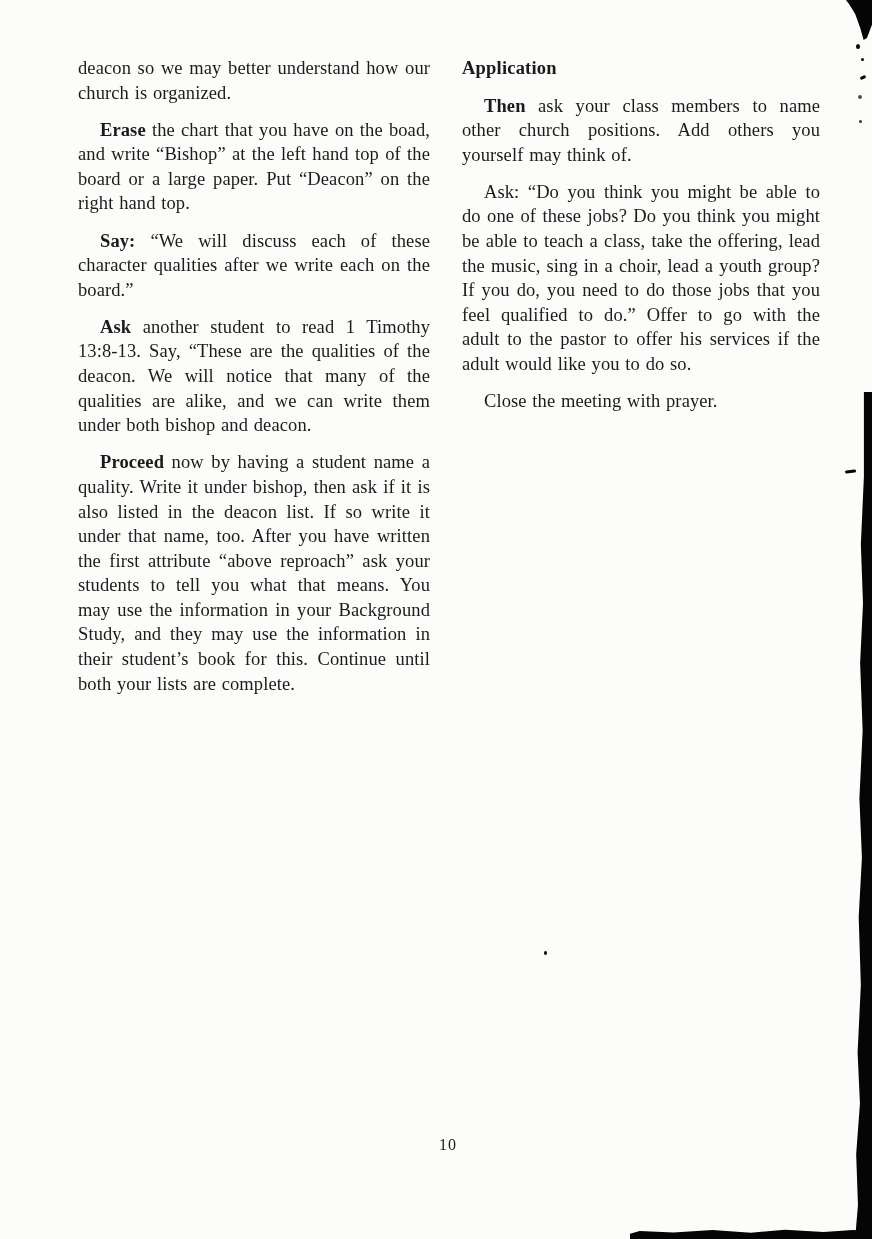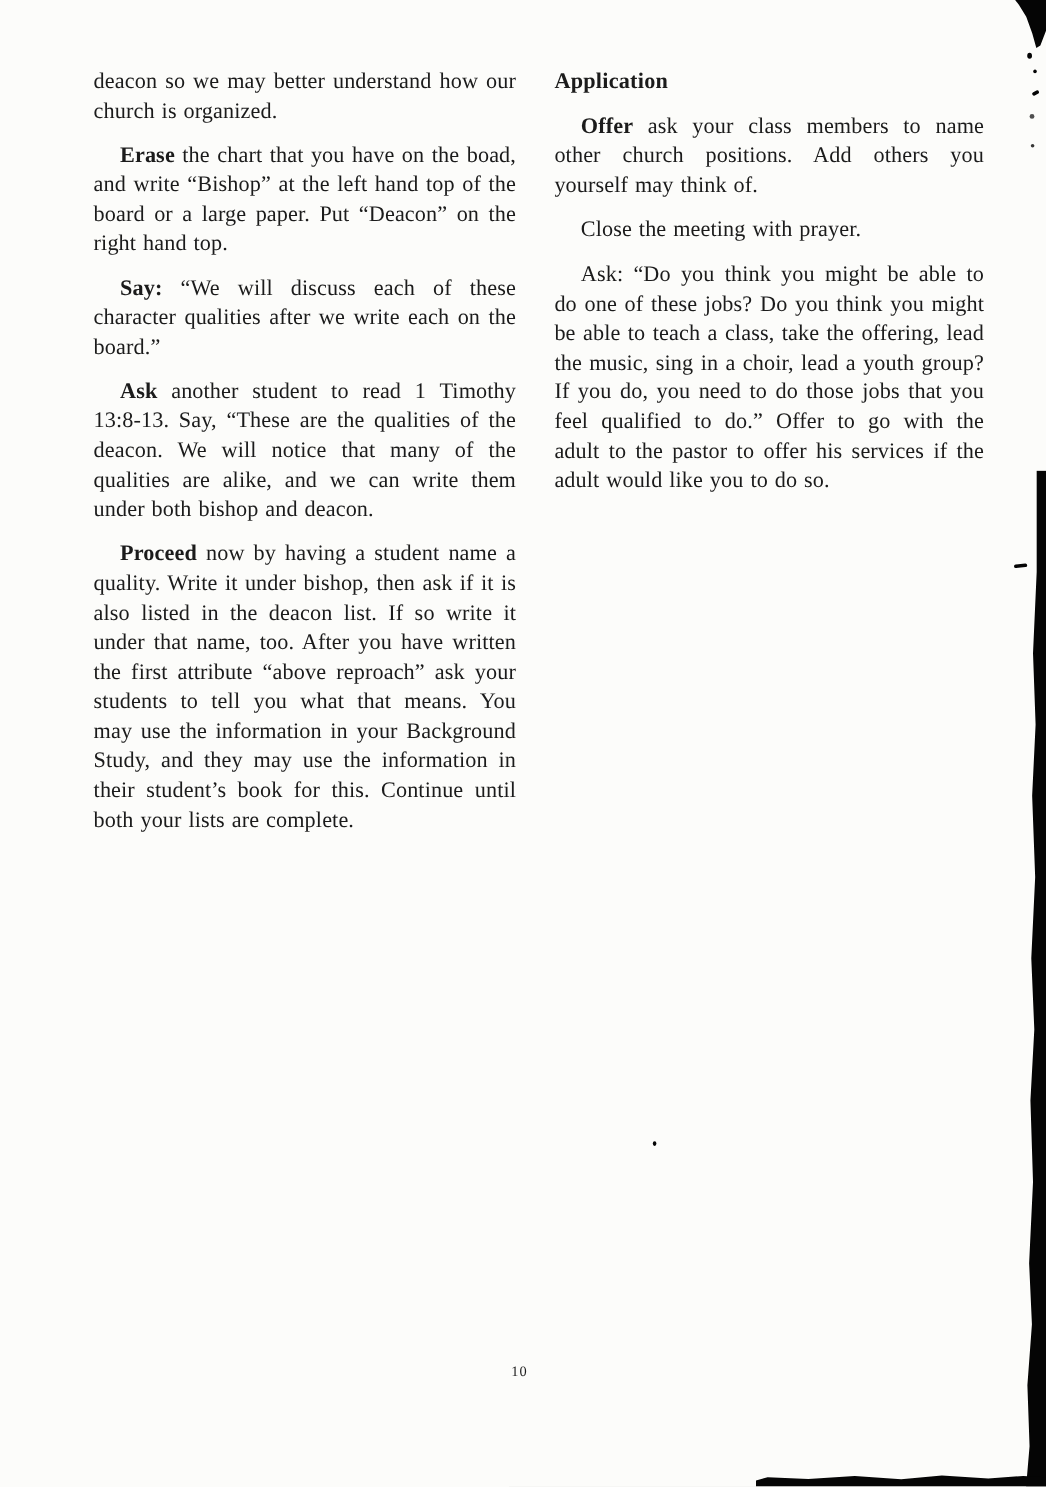--- a/index.html
+++ b/index.html
@@ -33,22 +33,22 @@
   .apphead{
     font-size:18.5px;
     font-weight:bold;
     margin:0 0 13px 0;
     text-align:center;
     letter-spacing:0.2px;
   }
   .pagenum{
     position:absolute;
     top:1136px;left:426px;width:44px;
-    text-align:left;
-    font-size:12px;
+    text-align:center;
+    font-size:16px;
     letter-spacing:1px;
   }
   
   .artifact{position:absolute;background:var(--artifact);}
   .blob-top-right{
     left:844px;top:0;width:28px;height:40px;
     clip-path:polygon(7% 0,100% 0,100% 62%,82% 95%,70% 100%,58% 70%,40% 35%,18% 10%);
   }
   .edge-strip-right{
     left:854px;top:392px;width:18px;height:847px;
@@ -76,23 +76,23 @@
       <p class="para cont">deacon so we may better understand how our church is organized.</p>
       <p class="para"><b class="lead">Erase</b> the chart that you have on the boad, and write “Bishop” at the left hand top of the board or a large paper. Put “Deacon” on the right hand top.</p>
       <p class="para"><b class="lead">Say:</b> “We will discuss each of these character qualities after we write each on the board.”</p>
       <p class="para"><b class="lead">Ask</b> another student to read 1 Timothy 13:8-13. Say, “These are the qualities of the deacon. We will notice that many of the qualities are alike, and we can write them under both bishop and deacon.</p>
       <p class="para"><b class="lead">Proceed</b> now by having a student name a quality. Write it under bishop, then ask if it is also listed in the deacon list. If so write it under that name, too. After you have written the first attribute “above reproach” ask your students to tell you what that means. You may use the information in your Background Study, and they may use the information in their student’s book for this. Continue until both your lists are complete.</p>
     </div>
 
   <div class="col col-right">
     <h2 class="apphead">Application</h2>
     <div>
-        <p class="para"><b class="lead">Offer</b> ask your class members to name other church positions. Add others you yourself may think of.</p>
+        <p class="para"><b class="lead">Then</b> ask your class members to name other church positions. Add others you yourself may think of.</p>
+        <p class="para">Ask: “Do you think you might be able to do one of these jobs? Do you think you might be able to teach a class, take the offering, lead the music, sing in a choir, lead a youth group? If you do, you need to do those jobs that you feel qualified to do.” Offer to go with the adult to the pastor to offer his services if the adult would like you to do so.</p>
         <p class="para">Close the meeting with prayer.</p>
-        <p class="para">Ask: “Do you think you might be able to do one of these jobs? Do you think you might be able to teach a class, take the offering, lead the music, sing in a choir, lead a youth group? If you do, you need to do those jobs that you feel qualified to do.” Offer to go with the adult to the pastor to offer his services if the adult would like you to do so.</p>
       </div>
   </div>
 
   <div class="pagenum">10</div>
 
   <div class="artifact blob-top-right"></div>
   <div class="artifact edge-strip-right"></div>
   <div class="artifact bar-bottom-right"></div>
   <div class="speck sp1"></div>
   <div class="speck sp2"></div>

